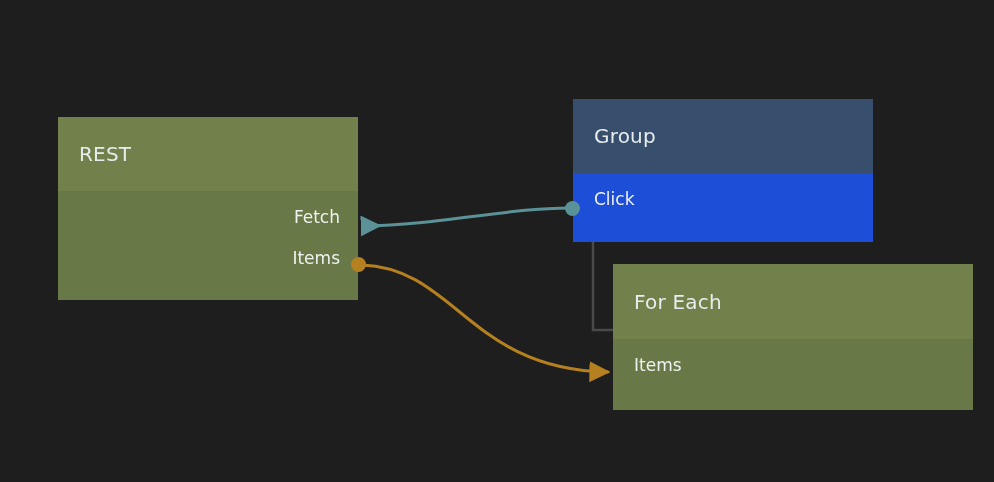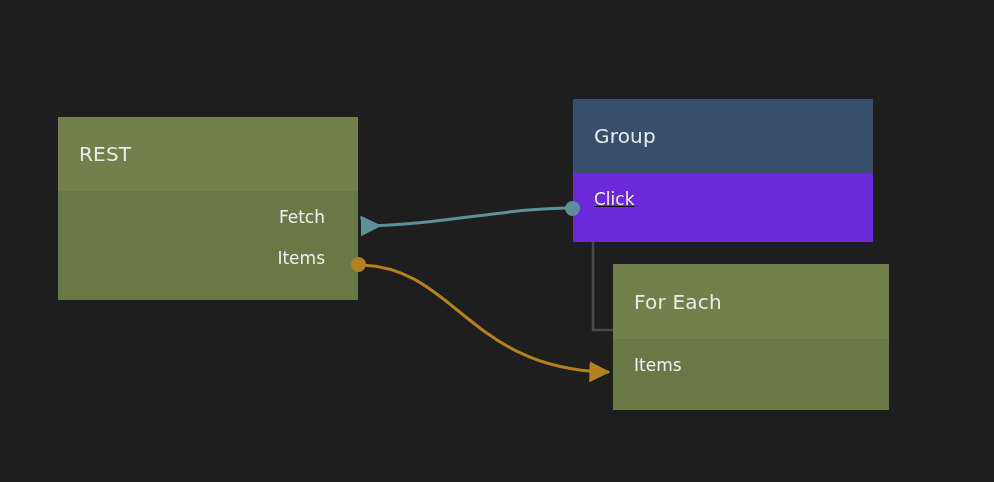--- a/index.html
+++ b/index.html
@@ -66,21 +66,21 @@
     align-items: center;
     height: 41px;
     box-sizing: border-box;
   }
   .port-label {
     color: #eef1f2;
     font-size: 17px;
     line-height: 1;
     white-space: nowrap;
   }
-  .port-row.out { justify-content: flex-end; padding-right: 33px; }
+  .port-row.out { justify-content: flex-end; padding-right: 18px; }
   .port-row.in  { justify-content: flex-start; padding-left: 21px; }
 
   
   .port-dot {
     position: absolute;
     width: 15px;
     height: 15px;
     border-radius: 50%;
     z-index: 3;
   }
@@ -111,30 +111,29 @@
     height: 143px;
     text-align: right;
   }
   #node-group .node-header {
     height: 74px;
     background: #374f6d;
     padding-left: 21px;
   }
   #node-group .node-body {
     height: 69px;
-    background: #6d28d9;
+    background: #1d4ed8;
     padding-top: 6px;
-    text-decoration: underline;
   }
 
   
   #node-foreach {
     left: 613px;
     top: 264px;
-    width: 276px;
+    width: 360px;
     height: 146px;
   }
   #node-foreach .node-header {
     height: 75px;
     background: #72804c;
     padding-left: 21px;
   }
   #node-foreach .node-body {
     height: 71px;
     background: #697847;

